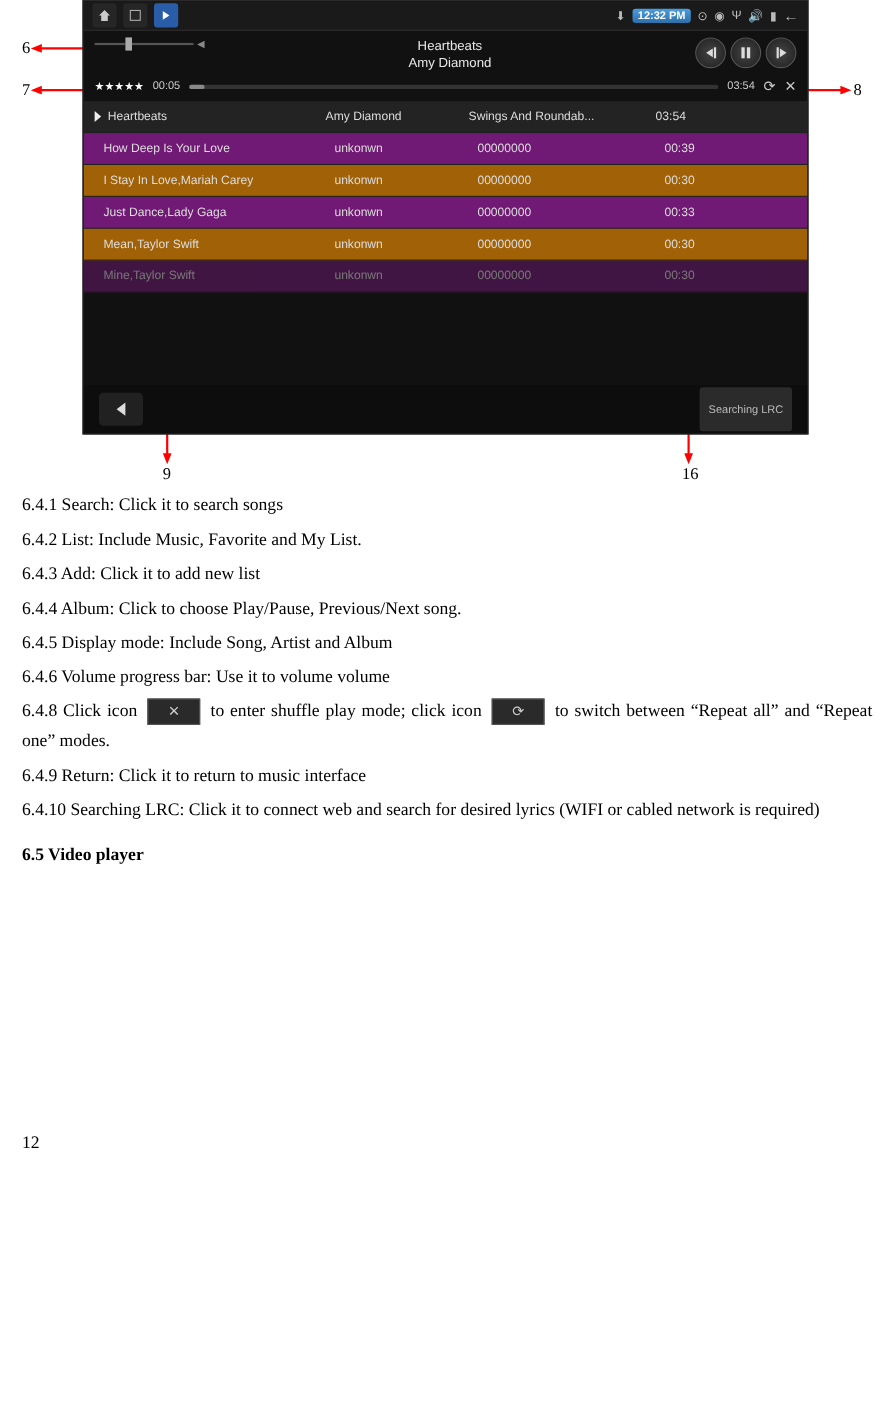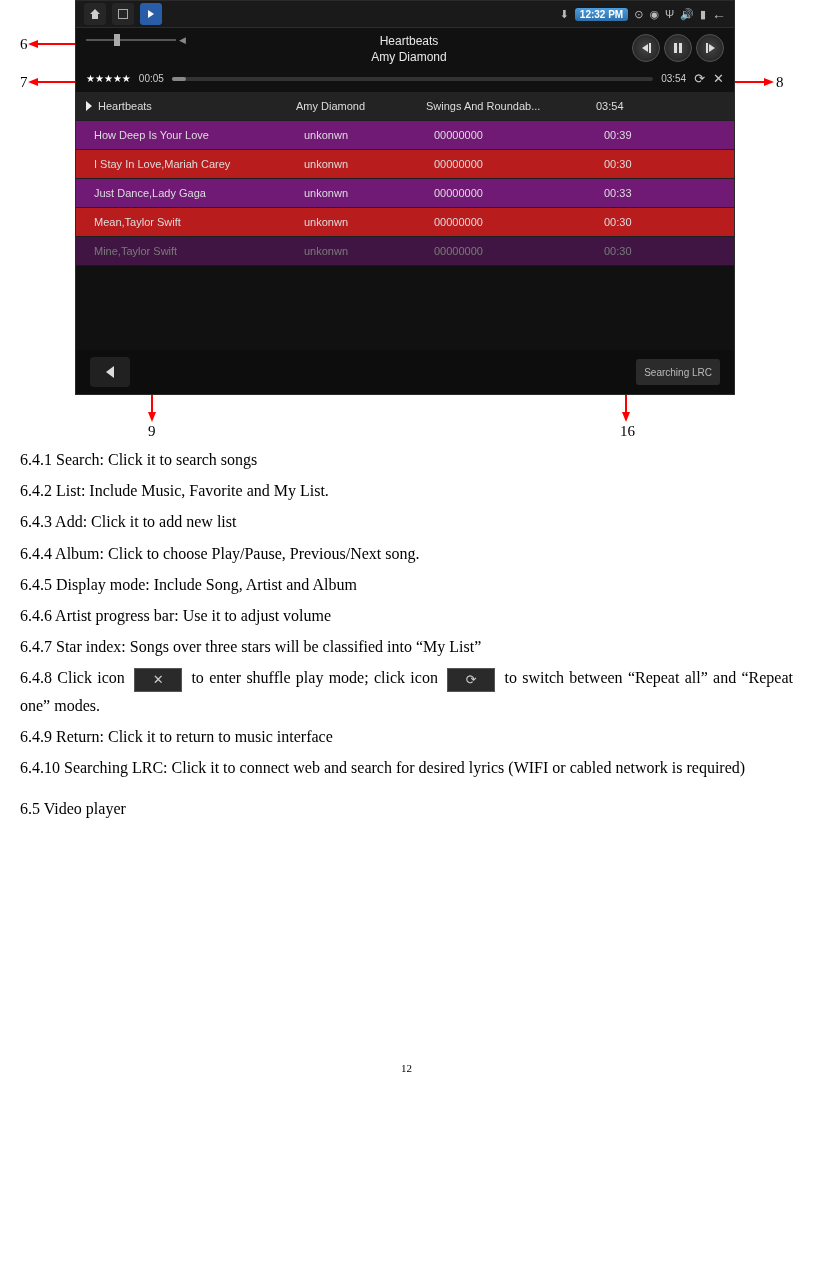--- a/index.html
+++ b/index.html
@@ -26,50 +26,50 @@
   .pausebars span{width:3px;height:10px;background:#ddd}
   
   .progrow{display:flex;align-items:center;gap:8px;padding:2px 10px 6px 10px;color:#ccc;font-size:10px}
   .stars{color:#fff;letter-spacing:0}
   .pg-bar{flex:1;height:4px;background:#333;border-radius:2px;position:relative}
   .pg-fill{height:100%;width:3%;background:#888;border-radius:2px}
   .mode-icons{display:flex;gap:8px;align-items:center}
   .loop,.shuf{font-size:13px;color:#ccc}
   
   .plist{font-size:11px;color:#ddd}
-  .row{display:flex;padding:8px 10px;border-bottom:1px solid #1f1f1f;background:#b91c1c}
+  .row{display:flex;padding:8px 10px;border-bottom:1px solid #1f1f1f;background:#a16207}
   .row.hdr{background:#232323}
   .row.alt{background:#701a75}
   .c1{width:210px;display:flex;align-items:center;gap:6px;padding-left:8px}
   .c2{width:130px}
   .c3{width:170px}
   .c4{flex:1}
   .play-ind{width:0;height:0;border-top:5px solid transparent;border-bottom:5px solid transparent;border-left:6px solid #eee}
   .row.hdr .c1{padding-left:0}
   
   .shot-bottom{position:absolute;bottom:0;left:0;right:0;height:44px;background:#0d0d0d;display:flex;align-items:center;justify-content:space-between;padding:0 14px}
   .ret-btn{width:40px;height:30px;background:#212121;border-radius:4px;display:flex;align-items:center;justify-content:center}
   .ret-arrow{width:0;height:0;border-top:6px solid transparent;border-bottom:6px solid transparent;border-right:8px solid #ddd}
-  .lrc-btn{height:26px;background:#2b2b2b;border-radius:3px;padding:0 8px;display:flex;align-items:center;color:#bbb;font-size:10px}
+  .lrc-btn{height:40px;background:#2b2b2b;border-radius:3px;padding:0 8px;display:flex;align-items:center;color:#bbb;font-size:10px}
   
   .callout{position:absolute;border:3px solid #f00;box-sizing:border-box}
   .arrow-svg{position:absolute}
   .num{position:absolute;font-family:"Times New Roman",serif;font-size:15px}
   
   .body-text{margin-top:6px;line-height:1.7;font-size:16px}
   .body-text p{margin:4px 0}
-  .body-text .h{font-weight:normal;margin-top:14px}
+  .body-text .h{font-weight:bold;margin-top:14px}
   .inline-icon{display:inline-flex;vertical-align:middle;width:46px;height:22px;background:#2a2a2a;align-items:center;justify-content:center;color:#ccc;font-size:13px;margin:0 4px;border:1px solid #555}
   .video-icon{display:inline-flex;vertical-align:middle;width:76px;height:62px;margin:0 6px;background:linear-gradient(#3a3a3a,#1a1a1a);border-radius:10px;flex-direction:column;align-items:center;justify-content:center;font-family:Arial,sans-serif}
   .video-icon .vi-top{width:50px;height:24px;background:linear-gradient(90deg,#d0d0d0,#888);border-radius:4px;display:flex;align-items:center;justify-content:center;gap:-2px}
   .video-icon .vi-top span{width:0;height:0;border-top:5px solid transparent;border-bottom:5px solid transparent;border-left:7px solid #4a4a4a;margin:0 -1px}
   .video-icon .vi-play{width:22px;height:16px;background:#2e7dd1;border-radius:3px;margin-top:3px;display:flex;align-items:center;justify-content:center}
   .video-icon .vi-play span{width:0;height:0;border-top:4px solid transparent;border-bottom:4px solid transparent;border-left:6px solid #fff}
   .video-icon .vi-lbl{font-size:7px;color:#ddd;margin-top:2px}
-  .pnum{text-align:center;margin-top:240px;font-size:11px}
+  .pnum{text-align:left;margin-top:240px;font-size:16px}
   .justify{text-align:justify}
 </style>
 </head>
 <body>
 
 <div class="page">
 
   <div class="shot-wrap">
 
     <span class="num" style="left:0px;top:36px">6</span>
@@ -235,22 +235,21 @@
 
     </div>
   </div>
 
   <div class="body-text">
     <p>6.4.1 Search: Click it to search songs</p>
     <p>6.4.2 List: Include Music, Favorite and My List.</p>
     <p>6.4.3 Add: Click it to add new list</p>
     <p>6.4.4 Album: Click to choose Play/Pause, Previous/Next song.</p>
     <p>6.4.5 Display mode: Include Song, Artist and Album</p>
-    <p>6.4.6 Artist progress bar: Use it to adjust volume</p>
-    <p>6.4.7 Star index: Songs over three stars will be classified into “My List”</p>
+    <p>6.4.6 Volume progress bar: Use it to volume volume</p>
     <p class="justify">
       <span>6.4.8 Click icon </span>
       <span class="inline-icon">✕</span>
       <span> to enter shuffle play mode; click icon </span>
       <span class="inline-icon">⟳</span>
       <span> to switch between “Repeat all” and “Repeat one” modes.</span>
     </p>
     <p>6.4.9 Return: Click it to return to music interface</p>
     <p class="justify">6.4.10 Searching LRC: Click it to connect web and search for desired lyrics (WIFI or cabled network is required)</p>
 

